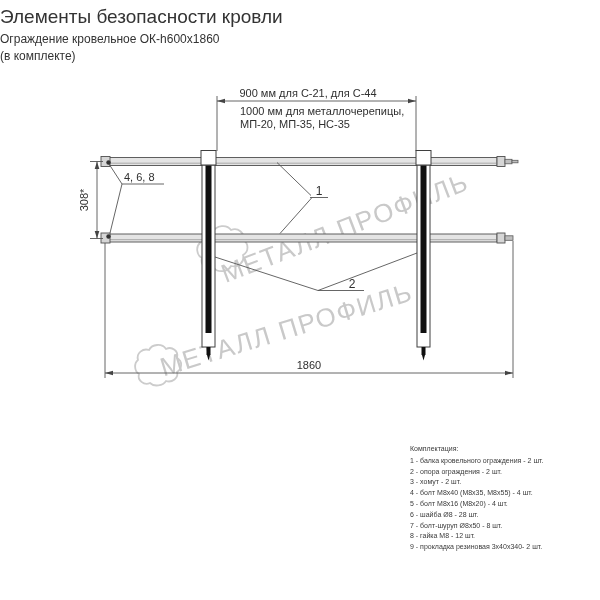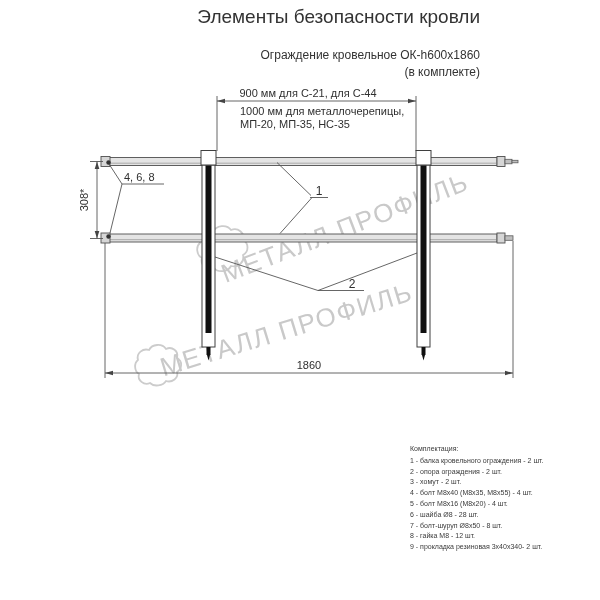--- a/index.html
+++ b/index.html
@@ -2,23 +2,23 @@
 <html><head>
 <meta charset="utf-8">
 <style>
   html,body{margin:0;padding:0;}
   body{
     width:600px;height:600px;position:relative;overflow:hidden;
     background:#ffffff;
     font-family:"Liberation Sans", sans-serif;
     color:#2f2f2f;
   }
-  .header{position:absolute;top:6px;left:0;width:480px;text-align:right;}
+  .header{position:absolute;top:6px;left:0;width:480px;text-align:left;}
   .title{font-size:19px;line-height:22px;color:#333;}
-  .subtitle{font-size:12px;line-height:14px;margin-top:20px;color:#333;}
+  .subtitle{font-size:12px;line-height:14px;margin-top:4px;color:#333;}
   .note{font-size:12px;line-height:13px;margin-top:4px;color:#333;}
 
   .drawing-svg{position:absolute;left:0;top:0;}
 
   .parts{
     position:absolute;left:410px;top:444px;
     font-size:7px;line-height:10.8px;color:#3a3a3a;white-space:nowrap;
   }
   .parts-heading{margin-bottom:1px;}
 

